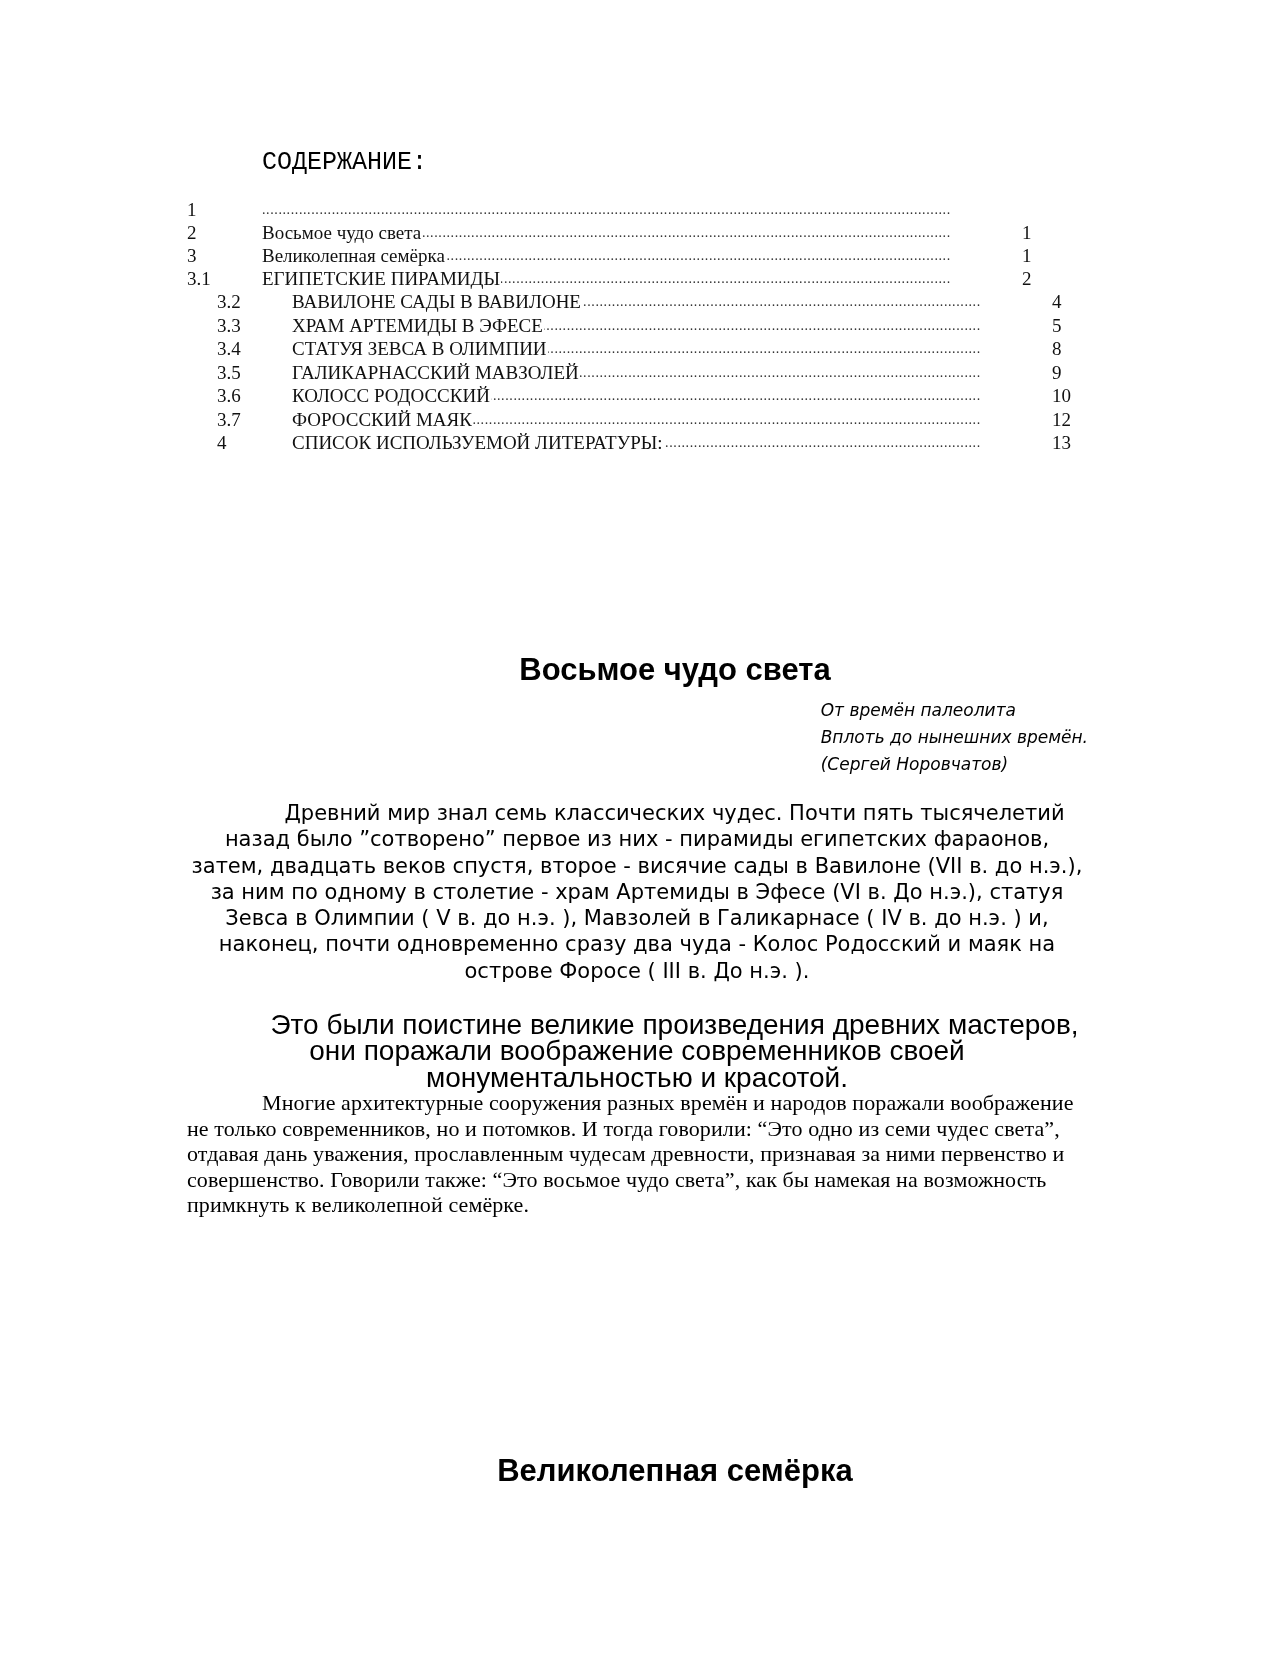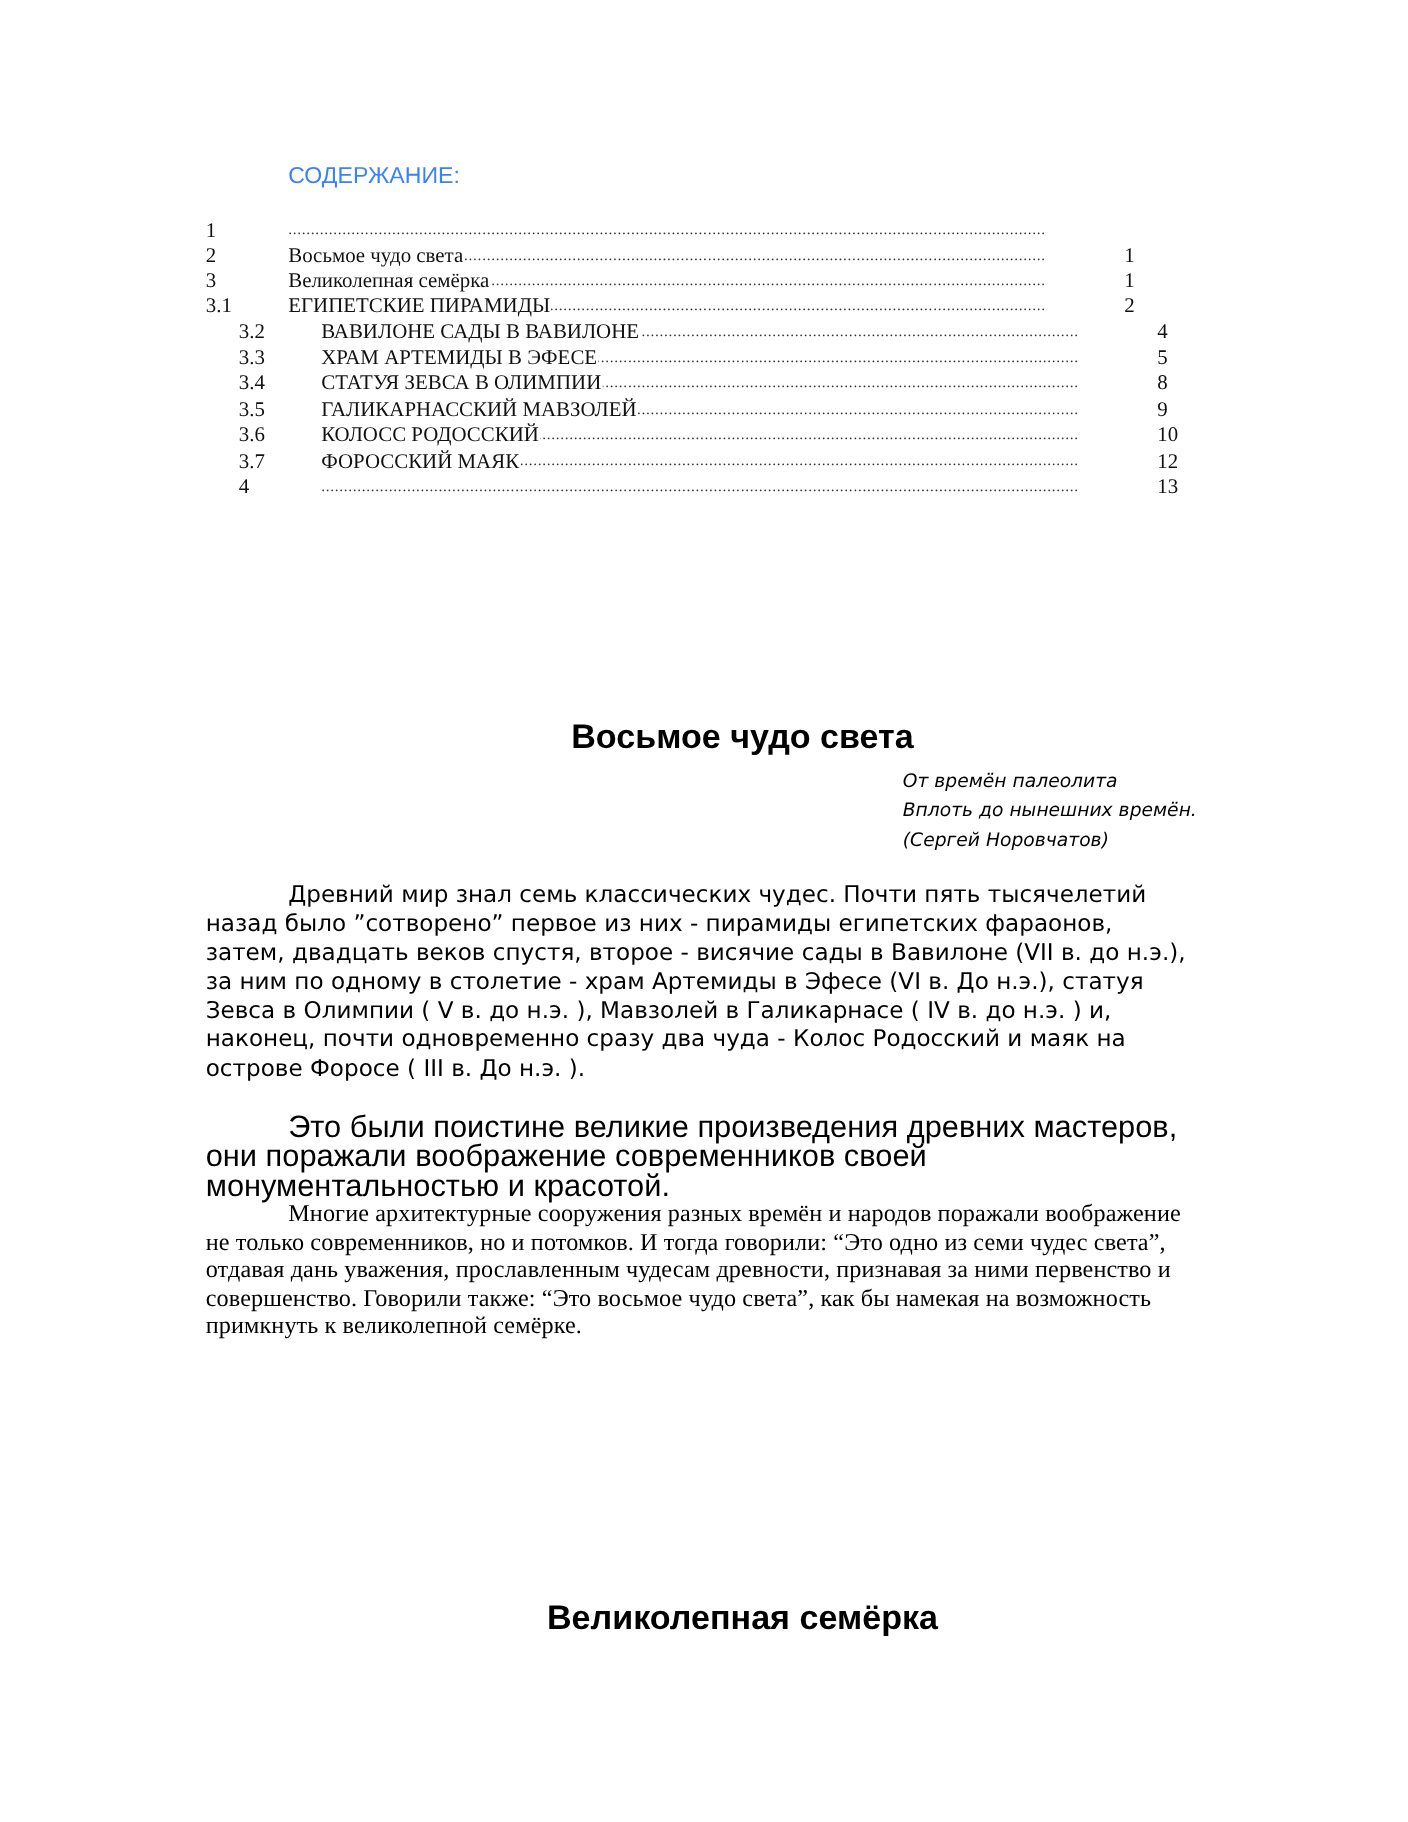--- a/index.html
+++ b/index.html
@@ -1,21 +1,21 @@
 <!DOCTYPE html>
 <html><head>
 <meta charset="utf-8">
 <style>
   html, body { margin: 0; padding: 0; background: #ffffff; }
   body { width: 1280px; height: 1656px; position: relative; overflow: hidden; color: #000; }
   .page { position: absolute; left: 0; top: 0; width: 1280px; height: 1656px; background: #fff; }
 
   .toc-title {
     position: absolute; left: 262px; top: 148px;
-    font-family: Liberation Sans, sans-serif; font-size: 21px; color: #3b82f6;
+    font-family: Liberation Mono, monospace; font-size: 25px; color: #000000;
   }
   .toc { position: absolute; left: 187px; top: 198px; width: 880px; }
   .toc-row {
     position: relative; height: 23px; line-height: 23px;
     font-family: "Liberation Serif", serif; font-size: 19px; color: #111;
   }
   .toc-row.tall { height: 23.5px; margin-left: 30px; }
   .toc-num { position: absolute; left: 0; top: 0; }
   .toc-dots {
     position: absolute; left: 75px; top: 0; width: 752px; white-space: nowrap; overflow: hidden;
@@ -35,21 +35,21 @@
 
   .epigraph {
     position: absolute; right: 192px; top: 697px; 
     font-family: "DejaVu Sans", sans-serif; font-size: 17px; line-height: 27px; font-style: italic;
   }
   .epigraph .author { font-weight: normal; }
 
   .body-sans {
     position: absolute; left: 187px; width: 900px;
     font-family: "DejaVu Sans", sans-serif; font-size: 21px; line-height: 26.3px;
-    text-indent: 75px; margin: 0;
+    text-indent: 75px; margin: 0; text-align: center;
   }
   .p1 { top: 800px; }
   .p2 { top: 1012px; }
   .body-narrow {
     font-family: "Liberation Sans", sans-serif; font-size: 28px; line-height: 26.3px;
   }
   .body-serif {
     position: absolute; left: 187px; width: 900px; top: 1090px;
     font-family: "Liberation Serif", serif; font-size: 22px; line-height: 25.5px;
     text-indent: 75px; margin: 0; letter-spacing: 0.1px;
@@ -118,20 +118,21 @@
       </div>
       <div class="toc-row tall">
         <span class="toc-num">3.7</span>
         <span class="toc-dots">........................................................................................................................................................................</span>
         <span class="toc-label-wrap">ФОРОССКИЙ МАЯК</span>
         <span class="toc-page">12</span>
       </div>
       <div class="toc-row tall">
         <span class="toc-num">4</span>
         <span class="toc-dots">........................................................................................................................................................................</span>
+        <span class="toc-label-wrap">СПИСОК ИСПОЛЬЗУЕМОЙ ЛИТЕРАТУРЫ:</span>
         <span class="toc-page">13</span>
       </div>
     </div>
 
   <div class="h1 first">Восьмое чудо света</div>
 
   <div class="epigraph">
     <div>От времён палеолита</div>
     <div>Вплоть до нынешних времён.</div>
     <div class="author">(Сергей Норовчатов)</div>

